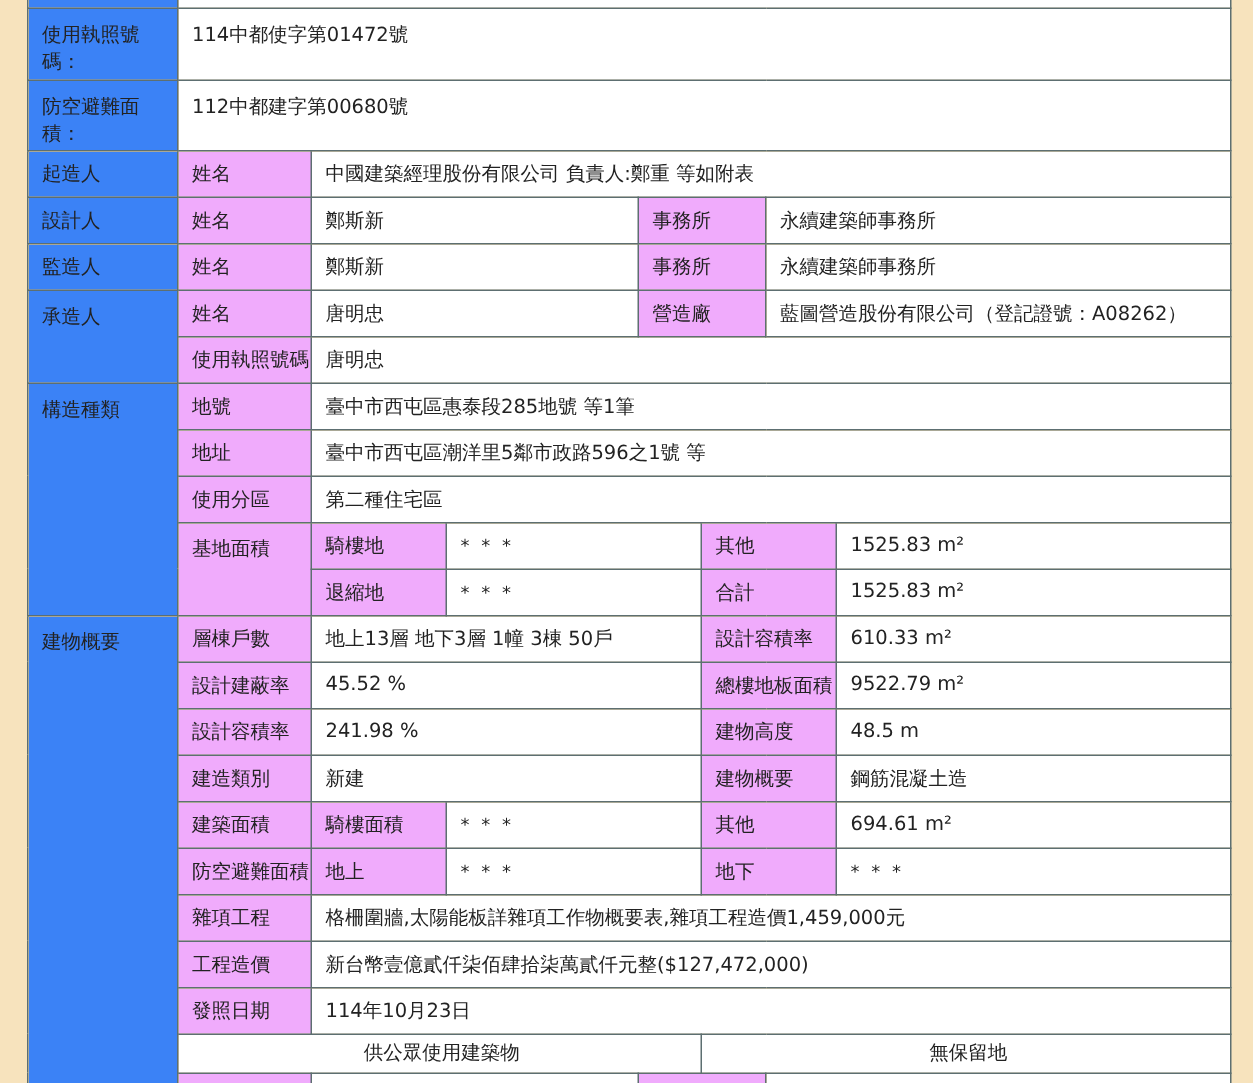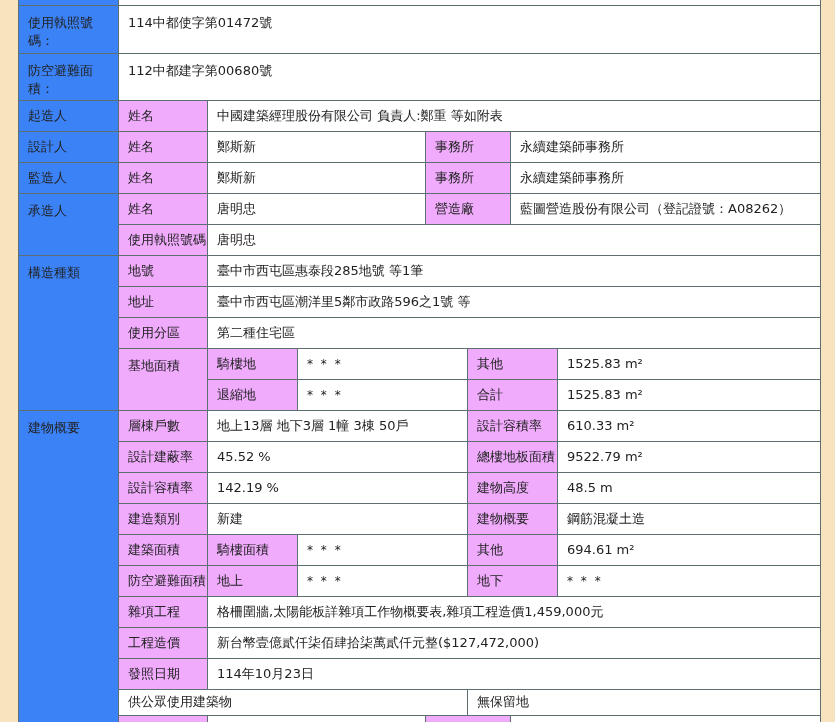--- a/index.html
+++ b/index.html
@@ -23,21 +23,21 @@
     box-sizing:border-box;
   }
   td.cat { background:#3b82f6; white-space:normal; }
   td.lb  { background:#f0abfc; }
   td.top { vertical-align:top; padding-top:8px; }
   tr.partial-top td { border-top:none; }
   tr.partial-bottom td { border-bottom:none; }
   tr.r48 { height:48px; }
   tr.r47 { height:47px; }
   tr.r31 { height:31px; }
-  tr.r26 { height:26px; }
+  tr.r26 { height:26px;text-align:center; }
   tr.r5  { height:5px; }
   tr.r7  { height:7px; }
   td.star { font-size:12px; letter-spacing:2px; }
 </style>
 </head>
 <body>
 
 <div class="stage">
   <table class="permit">
     <colgroup>
@@ -136,21 +136,21 @@
       <td>610.33 m²</td>
     </tr>
     <tr class="r31">
       <td class="lb">設計建蔽率</td>
       <td colspan="3">45.52 %</td>
       <td colspan="2" class="lb">總樓地板面積</td>
       <td>9522.79 m²</td>
     </tr>
     <tr class="r31">
       <td class="lb">設計容積率</td>
-      <td colspan="3">142.19 %</td>
+      <td colspan="3">241.98 %</td>
       <td colspan="2" class="lb">建物高度</td>
       <td>48.5 m</td>
     </tr>
     <tr class="r31">
       <td class="lb">建造類別</td>
       <td colspan="3">新建</td>
       <td colspan="2" class="lb">建物概要</td>
       <td>鋼筋混凝土造</td>
     </tr>
     <tr class="r31">

